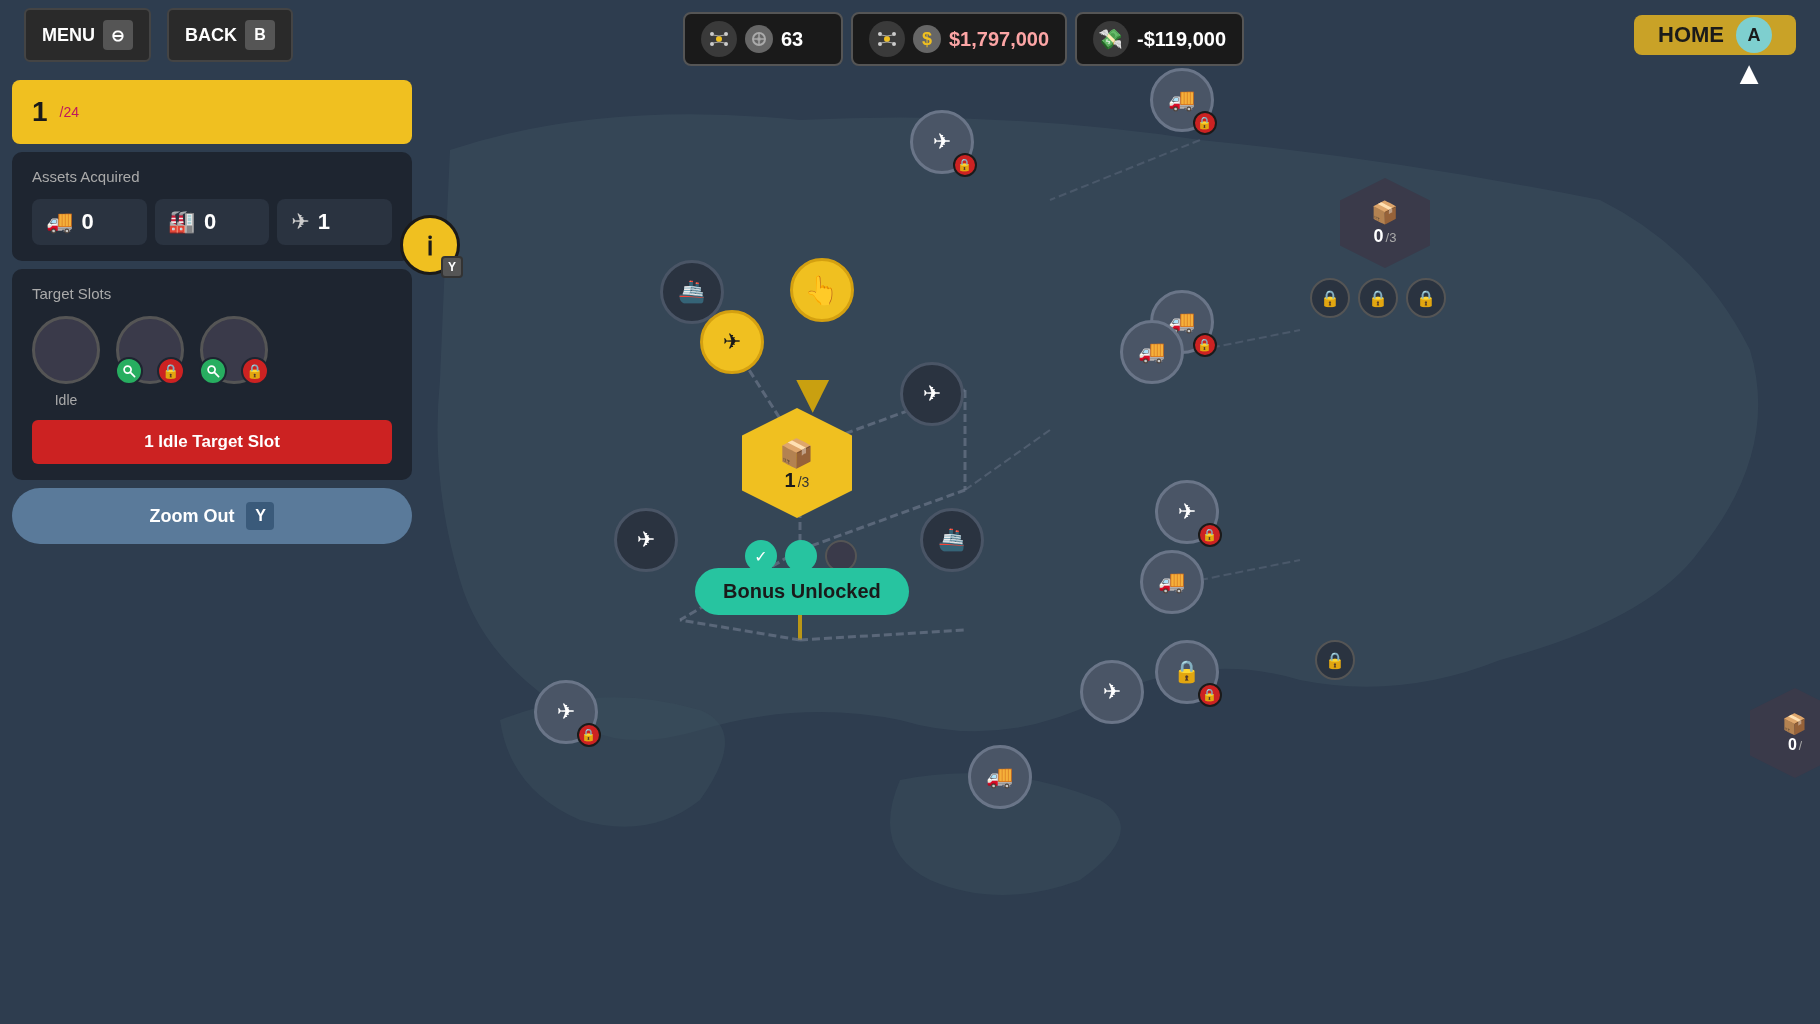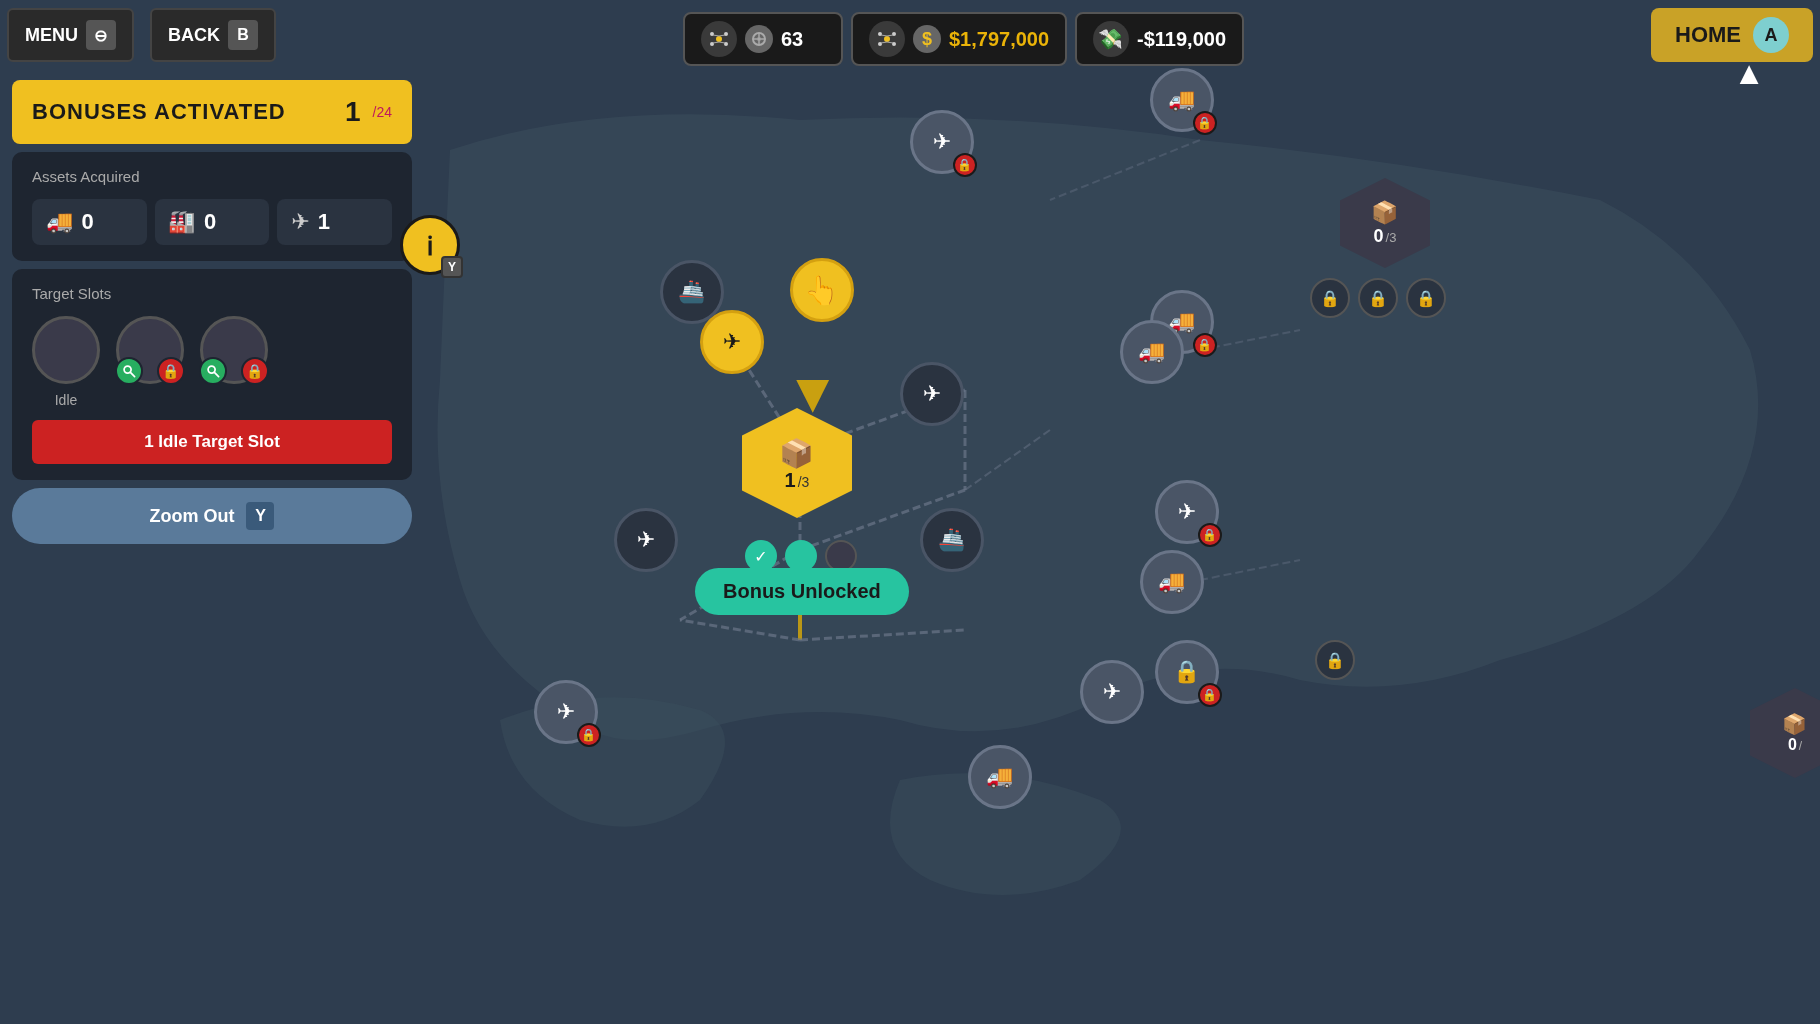--- a/index.html
+++ b/index.html
@@ -33,21 +33,21 @@
     .top-bar {
       position: absolute;
       top: 0;
       left: 0;
       right: 0;
       height: 70px;
       display: flex;
       align-items: center;
       z-index: 100;
       gap: 4px;
-      padding: 7px;
+      padding: 24px;
     }
 
     .top-btn {
       display: flex;
       align-items: center;
       gap: 8px;
       background: #2a2a2a;
       border: 2px solid #444;
       border-radius: 6px;
       padding: 8px 16px;
@@ -102,33 +102,33 @@
       height: 28px;
       background: #666;
       border-radius: 50%;
       display: flex;
       align-items: center;
       justify-content: center;
       font-size: 14px;
       color: #aaa;
     }
 
-    .money-green { color: #eab308; }
+    .money-green { color: #fca5a5; }
     .money-red { color: #ffffff; }
 
     .home-btn {
       margin-left: auto;
       background: #c9a227;
       border: none;
       border-radius: 8px;
       padding: 0 24px;
       color: #1a1a1a;
       font-size: 22px;
       font-weight: bold;
-      height: 54px;
+      height: 40px;
       display: flex;
       align-items: center;
       gap: 12px;
       cursor: pointer;
     }
 
     .home-avatar {
       width: 36px;
       height: 36px;
       background: #7ecfcf;
@@ -650,21 +650,20 @@
     <span>HOME</span>
     <div class="home-avatar">
       <span>A</span>
     </div>
   </button>
 </div>
 
 <div class="sidebar">
 
   <div class="bonuses-header">
-    <span class="bonuses-title">BONUSES ACTIVATED</span>
     <span class="bonuses-count">1</span>
     <span class="bonuses-total">/24</span>
   </div>
 
 
   <div class="sidebar-card">
     <div class="card-title">Assets Acquired</div>
     <div class="assets-row">
       <div class="asset-item">
         <span class="asset-icon">🚚</span>

